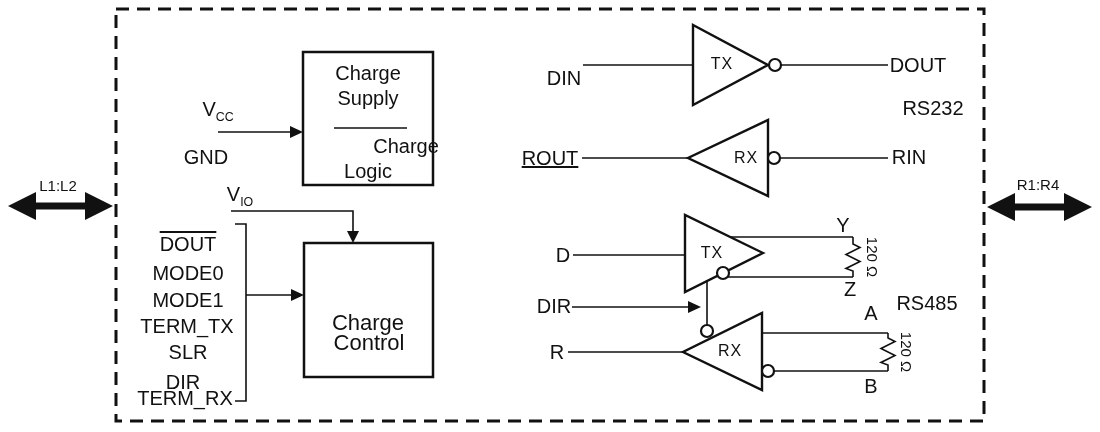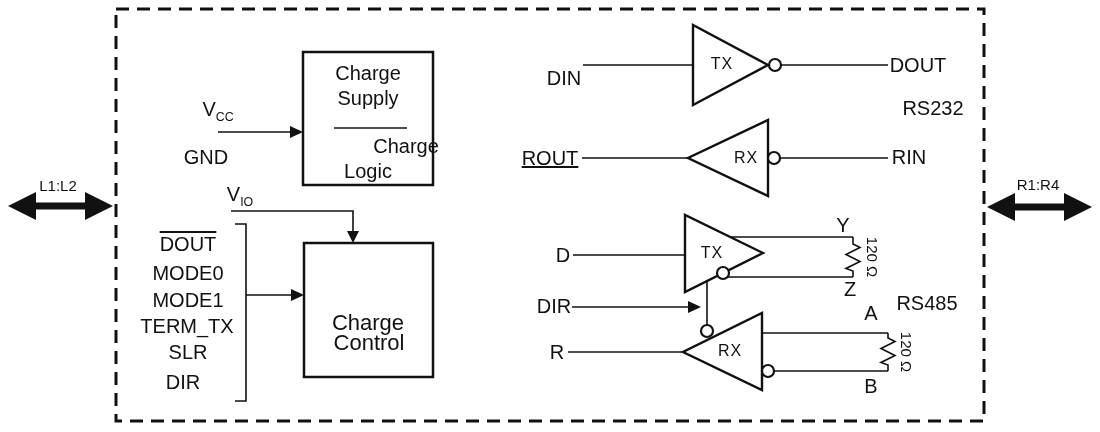--- a/index.html
+++ b/index.html
@@ -124,20 +124,21 @@
 
   <div class="lbl f22" style="left:369px; top:295px;margin-top:48px;">Control</div>
   <div class="lbl f22" style="left:368px; top:323px;">Charge</div>
 
   <div class="lbl f20 ov" style="left:188px; top:244px;">DOUT</div>
   <div class="lbl f20" style="left:188px; top:273px;">MODE0</div>
   <div class="lbl f20" style="left:188px; top:300px;">MODE1</div>
   <div class="lbl f20" style="left:187px; top:326px;">TERM_TX</div>
   <div class="lbl f20" style="left:188px; top:352px;">SLR</div>
   <div class="lbl f20" style="left:183px; top:382px;">DIR</div>
+  <div class="lbl f20" style="left:185px; top:398px;">TERM_RX</div>
 
   <div class="lbl f20" style="left:564px; top:66px;margin-top:12px;">DIN</div>
   <div class="lbl f20" style="left:918px; top:65px;">DOUT</div>
   <div class="lbl f16" style="left:722px; top:64px;">TX</div>
   <div class="lbl f20" style="left:927px; top:108px;margin-left:6px;">RS232</div>
   <div class="lbl f20" style="left:550px; top:158px;text-decoration:underline;">ROUT</div>
   <div class="lbl f20" style="left:909px; top:157px;">RIN</div>
   <div class="lbl f16" style="left:746px; top:158px;">RX</div>
 
   <div class="lbl f20" style="left:563px; top:255px;">D</div>

